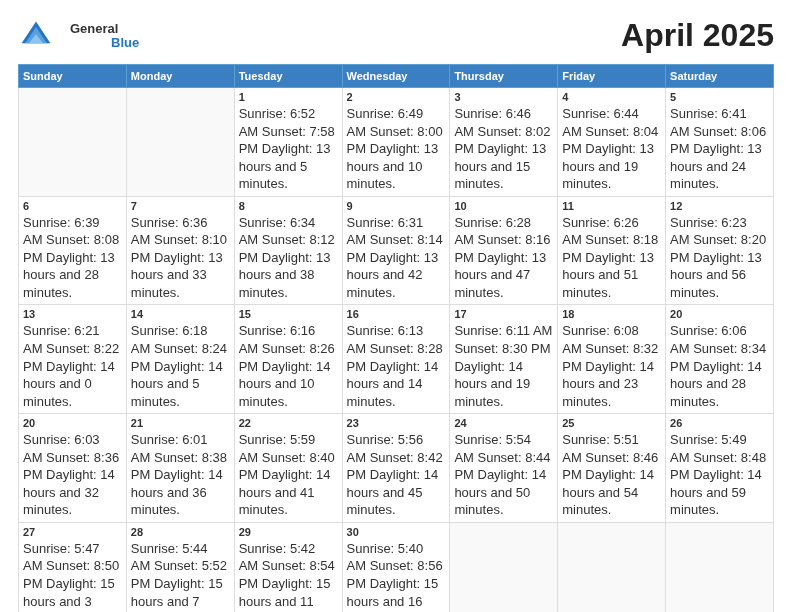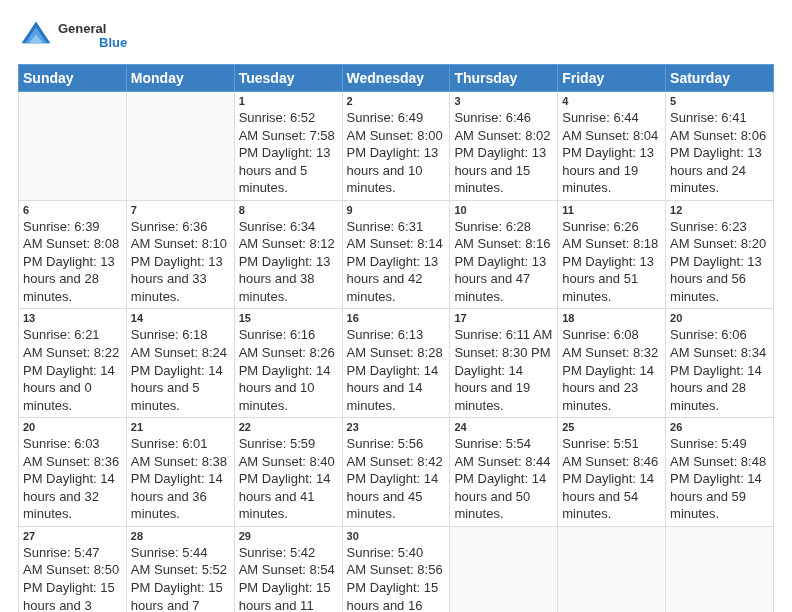--- a/index.html
+++ b/index.html
@@ -19,21 +19,21 @@
     }
     .header {
       display: flex;
       justify-content: space-between;
       align-items: flex-start;
       margin-bottom: 10px;
     }
     .logo {
       display: flex;
       align-items: center;
-      gap: 4px;
+      gap: 16px;
     }
     .logo-text {
       display: flex;
       flex-direction: column;
       font-size: 13px;
       font-weight: bold;
       line-height: 1.1;
     }
     .logo-general { color: #333; }
     .logo-blue { color: #2575c4; padding-left: 41px; }
@@ -57,21 +57,21 @@
     .calendar {
       flex: 1;
       border: 1px solid #ccc;
       border-collapse: collapse;
       width: 100%;
       table-layout: fixed;
     }
     .calendar th {
       background: #3a7fc1;
       color: #fff;
-      font-size: 14px;
+      font-size: 11px;
       font-weight: bold;
       padding: 5px 4px;
       text-align: left;
       border: 1px solid #5a9fd4;
       margin-top: 39px;
     }
     .calendar td {
       vertical-align: top;
       border: 1px solid #ddd;
       padding: 3px 4px;
@@ -105,20 +105,21 @@
         <polygon points="20,4 36,28 4,28" fill="#2575c4"></polygon>
         <polygon points="20,10 32,28 8,28" fill="#5aa0e0"></polygon>
         <polygon points="20,18 28,28 12,28" fill="#8dc4f0"></polygon>
       </svg>
       <div class="logo-text">
         <span class="logo-general">General</span>
         <span class="logo-blue">Blue</span>
       </div>
     </div>
     <div class="title-block">
+      <div class="main-title">April 2025</div>
     </div>
   </div>
 
   <table class="calendar">
     <thead>
       <tr>
       <th>Sunday</th>
           <th>Monday</th>
           <th>Tuesday</th>
           <th>Wednesday</th>

